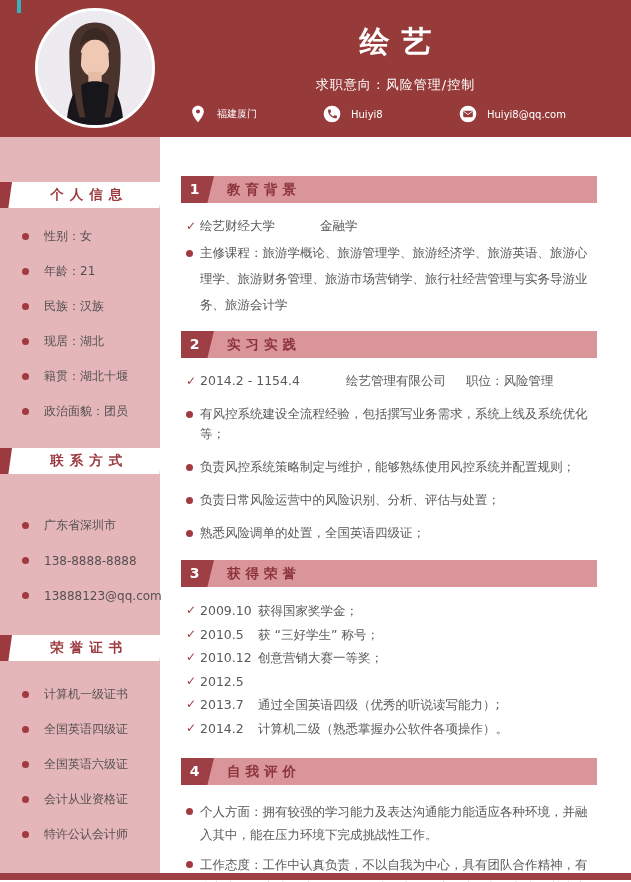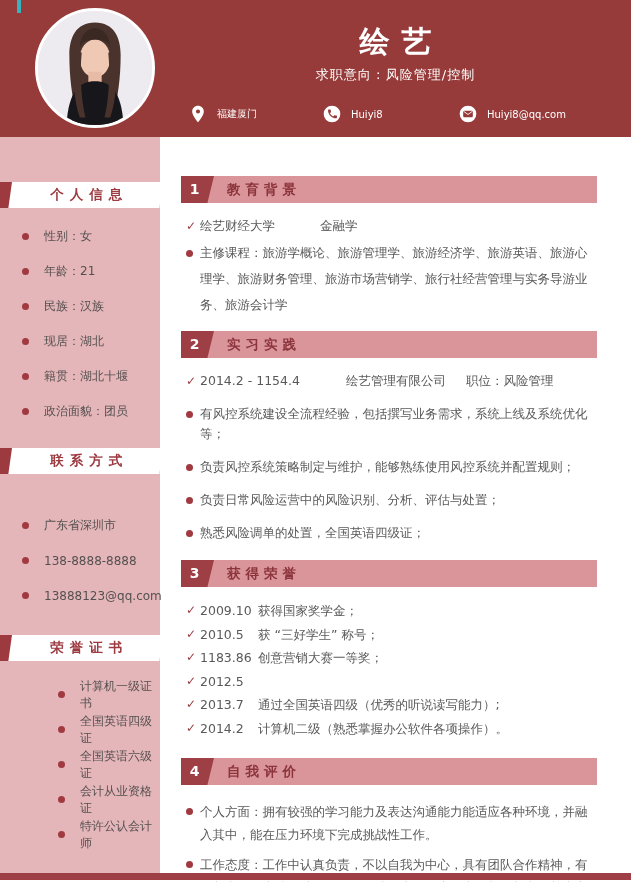--- a/index.html
+++ b/index.html
@@ -8,21 +8,21 @@
   .page { position:relative; width:631px; height:882px; background:#ffffff; overflow:hidden; }
 
   
   .header { position:absolute; left:0; top:0; width:631px; height:137px; background:#963b3a; }
   .teal-mark { position:absolute; left:17px; top:0; width:4px; height:13px; background:#38b2bd; }
   .avatar { position:absolute; left:35px; top:8px; width:120px; height:120px; border-radius:50%;
             border:3px solid #ffffff; overflow:hidden; background:#edeaf0; }
   .avatar svg { display:block; width:100%; height:100%; }
   .head-main { position:absolute; left:160px; top:0; width:471px; text-align:center; color:#ffffff; }
   .name { margin-top:22px; font-size:30px; font-weight:bold; letter-spacing:12px; text-indent:12px; }
-  .objective { margin-top:3px; font-size:13px; letter-spacing:1px; }
+  .objective { margin-top:13px; font-size:13px; letter-spacing:1px; }
   .contact { position:absolute; top:104px; display:flex; align-items:center; gap:9px;
              color:#ffffff; font-size:10px; }
   .contact-location { left:188px; } .contact-phone { left:322px; } .contact-email { left:458px; }
   .cicon { display:inline-flex; width:20px; height:20px; }
   .cicon svg { width:20px; height:20px; }
 
   
   .sidebar { position:absolute; left:0; top:137px; width:160px; height:737px; background:#e5b6b9; }
   .sband { position:relative; height:26px; margin-top:0; }
   .sband-block { position:absolute; left:0; top:0; width:13px; height:26px; background:#9c3a40;
@@ -33,21 +33,21 @@
   .sband-text { transform:skewX(8deg); color:#9c3a40; font-weight:bold; font-size:13.5px;
                 letter-spacing:6px; text-indent:6px; }
   .slist { list-style:none; }
   .slist li { display:flex; align-items:center; height:35px; padding-left:22px;
               color:#555050; font-size:12px; }
   .sdot { width:7px; height:7px; border-radius:50%; background:#a03a40; margin-right:15px; flex:none; }
   .sec-profile .slist { padding-top:11px; }
   .sec-contact { margin-top:19px; }
   .sec-contact .slist { padding-top:34px; }
   .sec-certs { margin-top:22px; }
-  .sec-certs .slist { padding-top:16px;padding-left:36px; }
+  .sec-certs .slist { padding-top:16px; }
   .sec-profile { margin-top:45px; }
 
   
   .main { position:absolute; left:181px; top:137px; width:416px; }
   .mhead { position:relative; height:27px; background:#d9959a; }
   .numbox { position:absolute; left:0; top:0; width:33px; height:27px; background:#9e3e45;
             clip-path:polygon(0 0,100% 0,80% 100%,0 100%);
             color:#ffffff; font-weight:bold; font-size:14px; line-height:27px;
             text-align:center; text-indent:-6px; }
   .mtitle { position:absolute; left:46px; top:0; line-height:27px; color:#8c343c;
@@ -298,21 +298,21 @@
           <span class="honor-date">2009.10</span>
           <span>获得国家奖学金；</span>
         </div>
         <div class="row honor-row">
           <span class="marker check">✓</span>
           <span class="honor-date">2010.5</span>
           <span>获 “三好学生” 称号；</span>
         </div>
         <div class="row honor-row">
           <span class="marker check">✓</span>
-          <span class="honor-date">1183.86</span>
+          <span class="honor-date">2010.12</span>
           <span>创意营销大赛一等奖；</span>
         </div>
         <div class="row honor-row">
           <span class="marker check">✓</span>
           <span class="honor-date">2012.5</span>
         </div>
         <div class="row honor-row">
           <span class="marker check">✓</span>
           <span class="honor-date">2013.7</span>
           <span>通过全国英语四级（优秀的听说读写能力）;</span>

